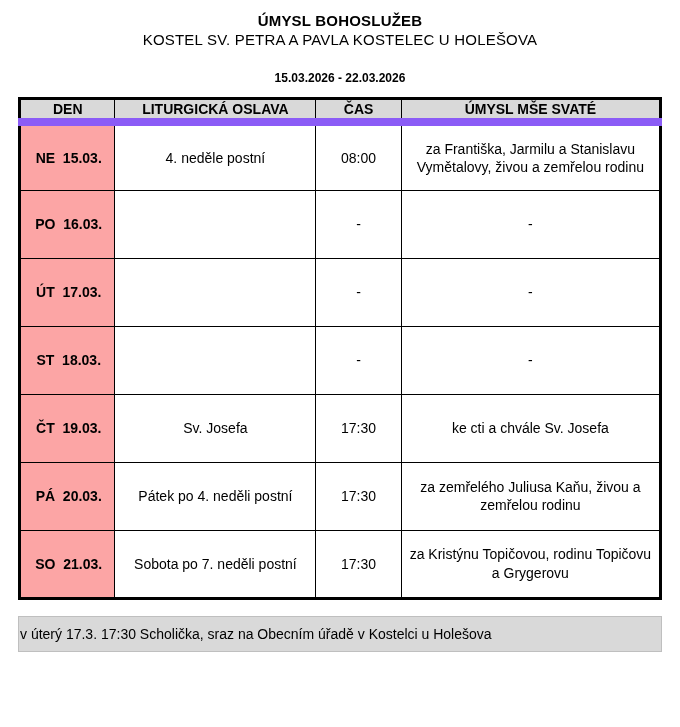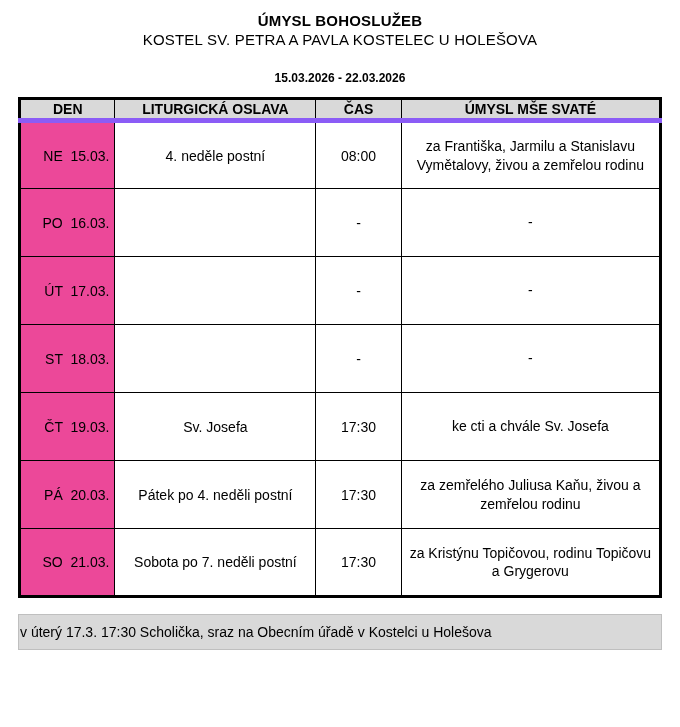--- a/index.html
+++ b/index.html
@@ -46,31 +46,31 @@
     padding: 2px 5px;
     vertical-align: middle;
     text-align: center;
     overflow: hidden;
   }
   .schedule thead th {
     background: #d9d9d9;
     font-weight: bold;
     height: 21px;
     padding: 1px 4px;
-    border-bottom: 5px solid #8b5cf6;
+    border-bottom: 8px solid #8b5cf6;
   }
   .col-den  { width: 95px; }
   .col-osl  { width: 200px; }
   .col-cas  { width: 85px; }
   .col-umy  { width: 258px; }
   .schedule tbody tr { height: 68px; }
   .schedule td.den-cell {
-    background: #ec4899;
-    font-weight: normal;
-    text-align: right;
+    background: #fca5a5;
+    font-weight: bold;
+    text-align: center;
     padding-left: 7px;
     white-space: pre;
   }
   .schedule td.umysl-cell { line-height: 1.3; }
   .footer-bar {
     width: 644px;
     margin-top: 16px;
     background: #d9d9d9;
     border: 1px solid #bfbfbf;
     padding: 9px 1px;

